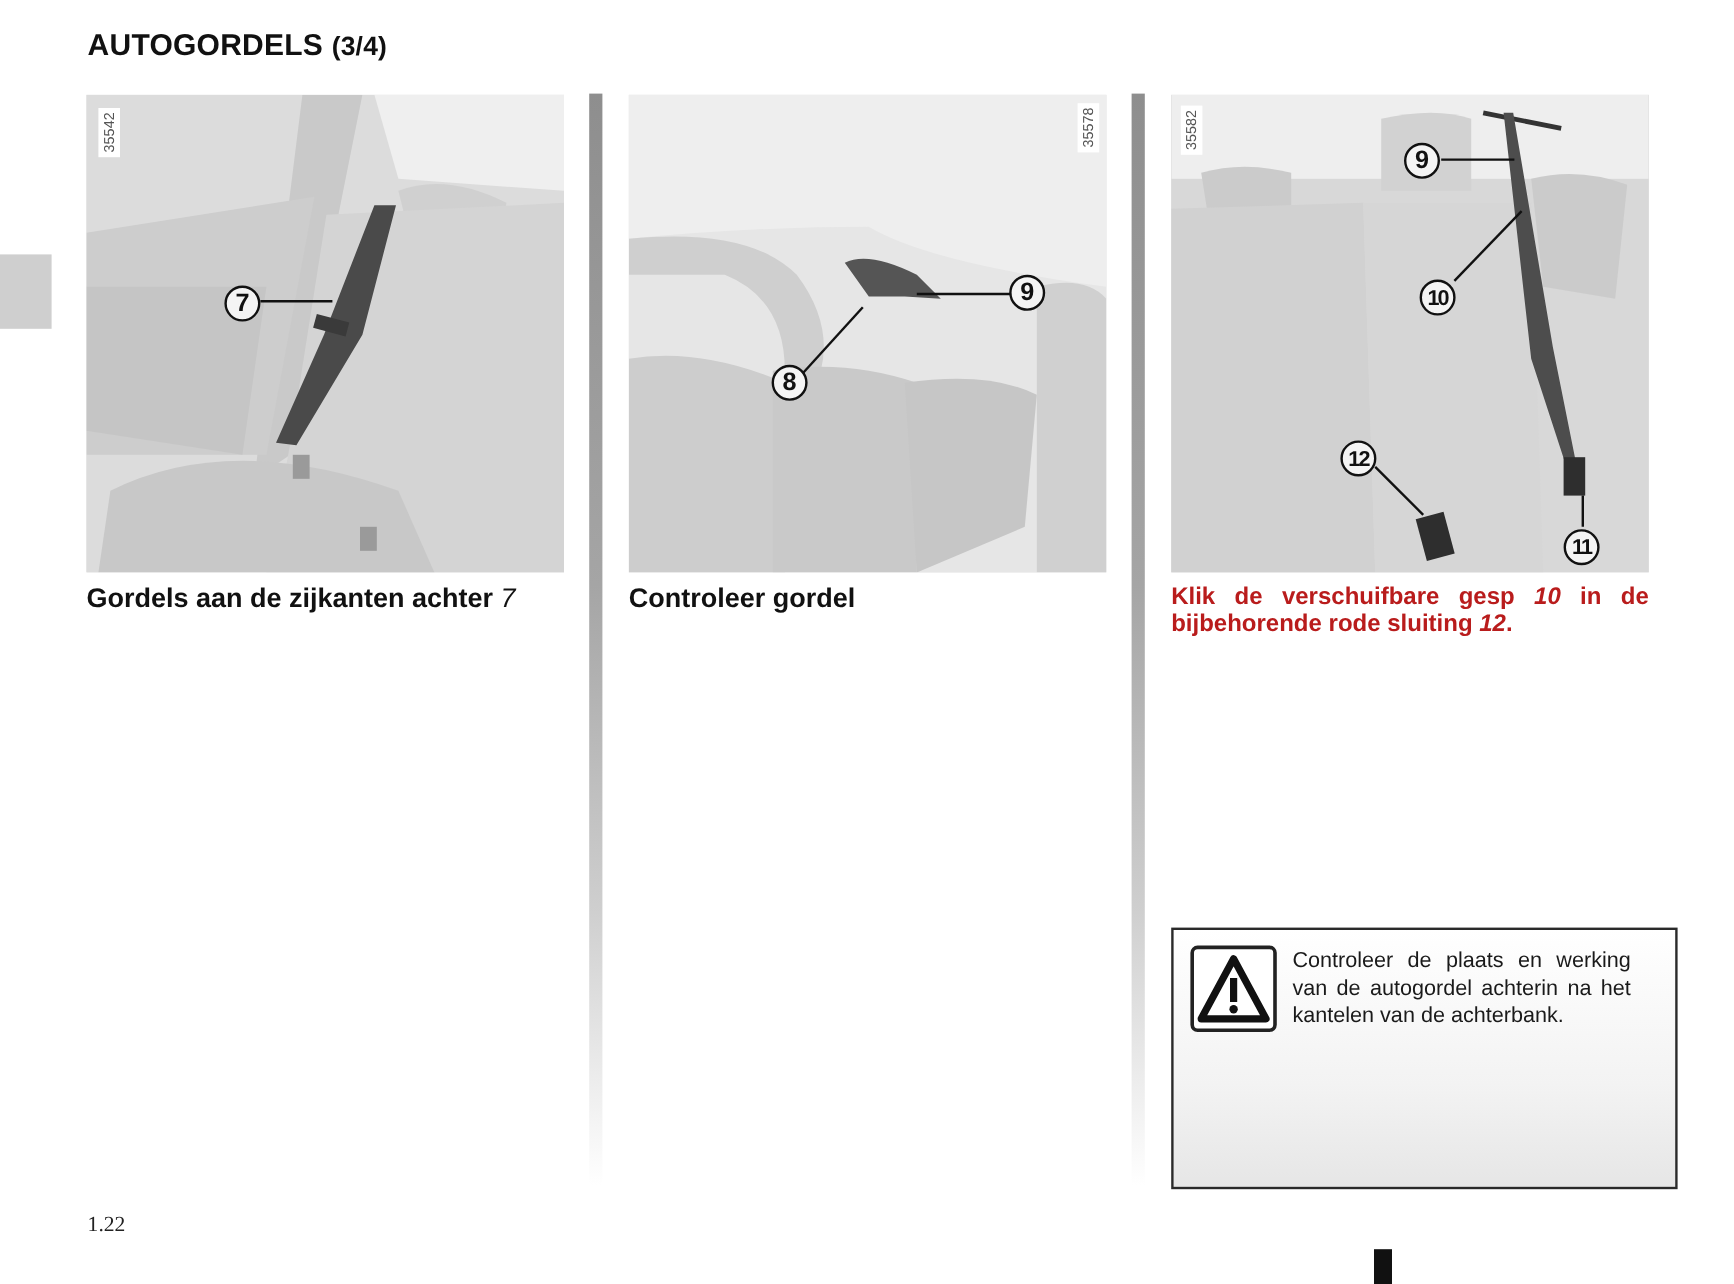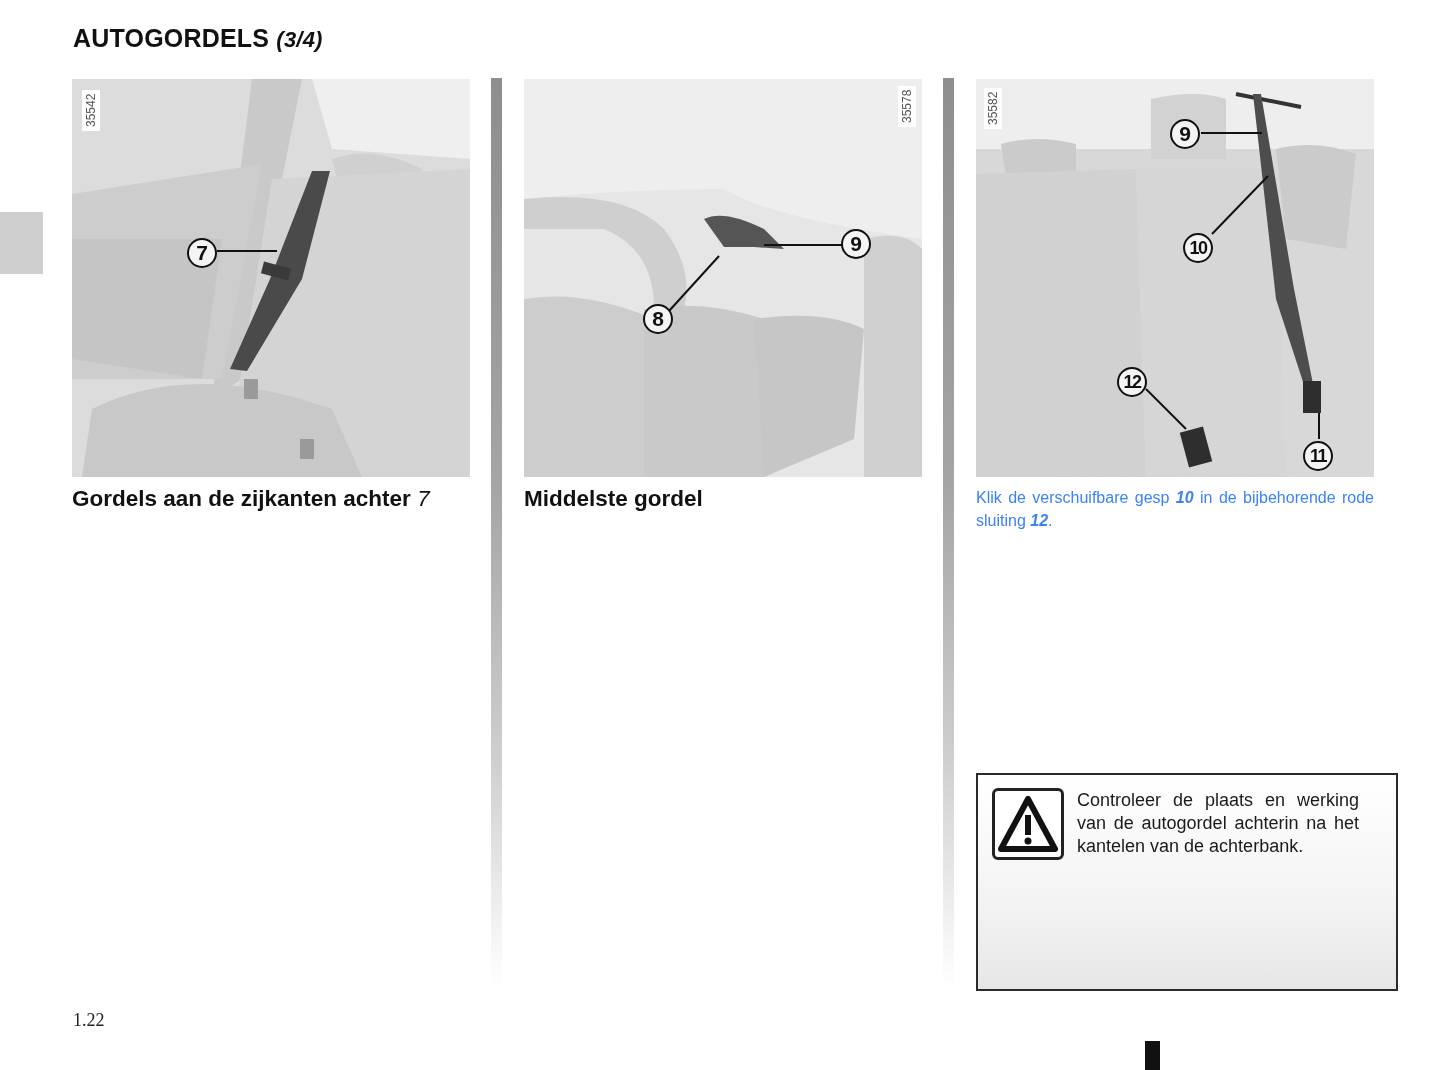--- a/index.html
+++ b/index.html
@@ -5,21 +5,21 @@
     html, body { margin: 0; padding: 0; }
     body {
       width: 1445px; height: 1070px; position: relative; overflow: hidden;
       background: #ffffff; color: #1a1a1a;
       font-family: "Liberation Sans", sans-serif;
     }
     .page-title {
       position: absolute; left: 73px; top: 24px;
       font-size: 25px; font-weight: bold; letter-spacing: 0.2px; color: #111;
     }
-    .page-title .sub { font-size: 22px; font-style: italic; }
+    .page-title .sub { font-size: 22px; }
     .tab-marker {
       position: absolute; left: 0; top: 212px; width: 43px; height: 62px;
       background: #cfcfcf;
     }
     .divider {
       position: absolute; top: 78px; width: 11px; height: 910px;
       background: linear-gradient(to bottom, #8e8e8e 0%, #a5a5a5 45%, #cfcfcf 75%, #ffffff 100%);
     }
     .col { position: absolute; top: 79px; width: 398px; }
     .photo {
@@ -36,21 +36,21 @@
       position: absolute; width: 30px; height: 30px; border-radius: 50%;
       border: 2px solid #111; background: #f4f4f4; box-sizing: border-box;
       font-weight: bold; font-size: 21px; text-align: center; line-height: 26px; color: #111;
     }
     .callout.small { font-size: 18px; letter-spacing: -1.5px; }
     .heading {
       font-size: 22.5px; font-weight: bold; margin-top: 9px; line-height: 26px; color: #111;
     }
     .heading i { font-weight: normal; font-style: italic; }
     .body-text {
-      font-size: 16px; line-height: 23px; margin-top: 8px; text-align: justify; color: #3b82f6;
+      font-size: 20px; line-height: 23px; margin-top: 8px; text-align: justify; color: #b91c1c; font-weight: bold;
     }
     .body-text b { font-style: italic; }
     .warning-box {
       position: absolute; left: 976px; top: 773px; width: 422px; height: 218px;
       border: 2px solid #2a2a2a; box-sizing: border-box;
       background: linear-gradient(to bottom, #ffffff 0%, #f3f3f3 60%, #e6e6e6 100%);
     }
     .warning-icon {
       position: absolute; left: 14px; top: 13px; width: 72px; height: 72px;
       border: 3px solid #222; border-radius: 6px; box-sizing: border-box; background: #fff;
@@ -108,21 +108,21 @@
       <path d="M120 230 Q180 220 240 240 L240 398 L120 398 Z" fill="#c9c9c9"></path>
       <path d="M230 240 Q300 230 340 250 L330 360 L240 398 Z" fill="#c6c6c6"></path>
       <path d="M180 140 Q200 130 240 150 L260 170 L230 168 L200 168 Z" fill="#555"></path>
       <line x1="240" y1="166" x2="320" y2="166" stroke="#111" stroke-width="2"></line>
       <line x1="195" y1="177" x2="145" y2="232" stroke="#111" stroke-width="2"></line>
     </svg>
     <div class="photo-id" style="left:374px; top:48px">35578</div>
     <div class="callout" style="left:317px; top:150px">9</div>
     <div class="callout" style="left:119px; top:225px">8</div>
   </div>
-  <div class="heading">Middelste gordel</div>
+  <div class="heading">Controleer gordel</div>
 </div>
 
 <div class="col" style="left:976px">
   <div class="photo">
     <svg width="398" height="398" viewBox="0 0 398 398">
       <rect width="398" height="398" fill="#d8d8d8"></rect>
       <rect x="0" y="0" width="398" height="70" fill="#eeeeee"></rect>
       <path d="M175 20 Q220 10 250 20 L250 80 L175 80 Z" fill="#d2d2d2"></path>
       <path d="M25 65 Q60 55 100 65 L100 160 Q70 175 40 160 Z" fill="#cbcbcb"></path>
       <path d="M300 70 Q340 60 380 75 L370 170 L310 160 Z" fill="#cbcbcb"></path>

